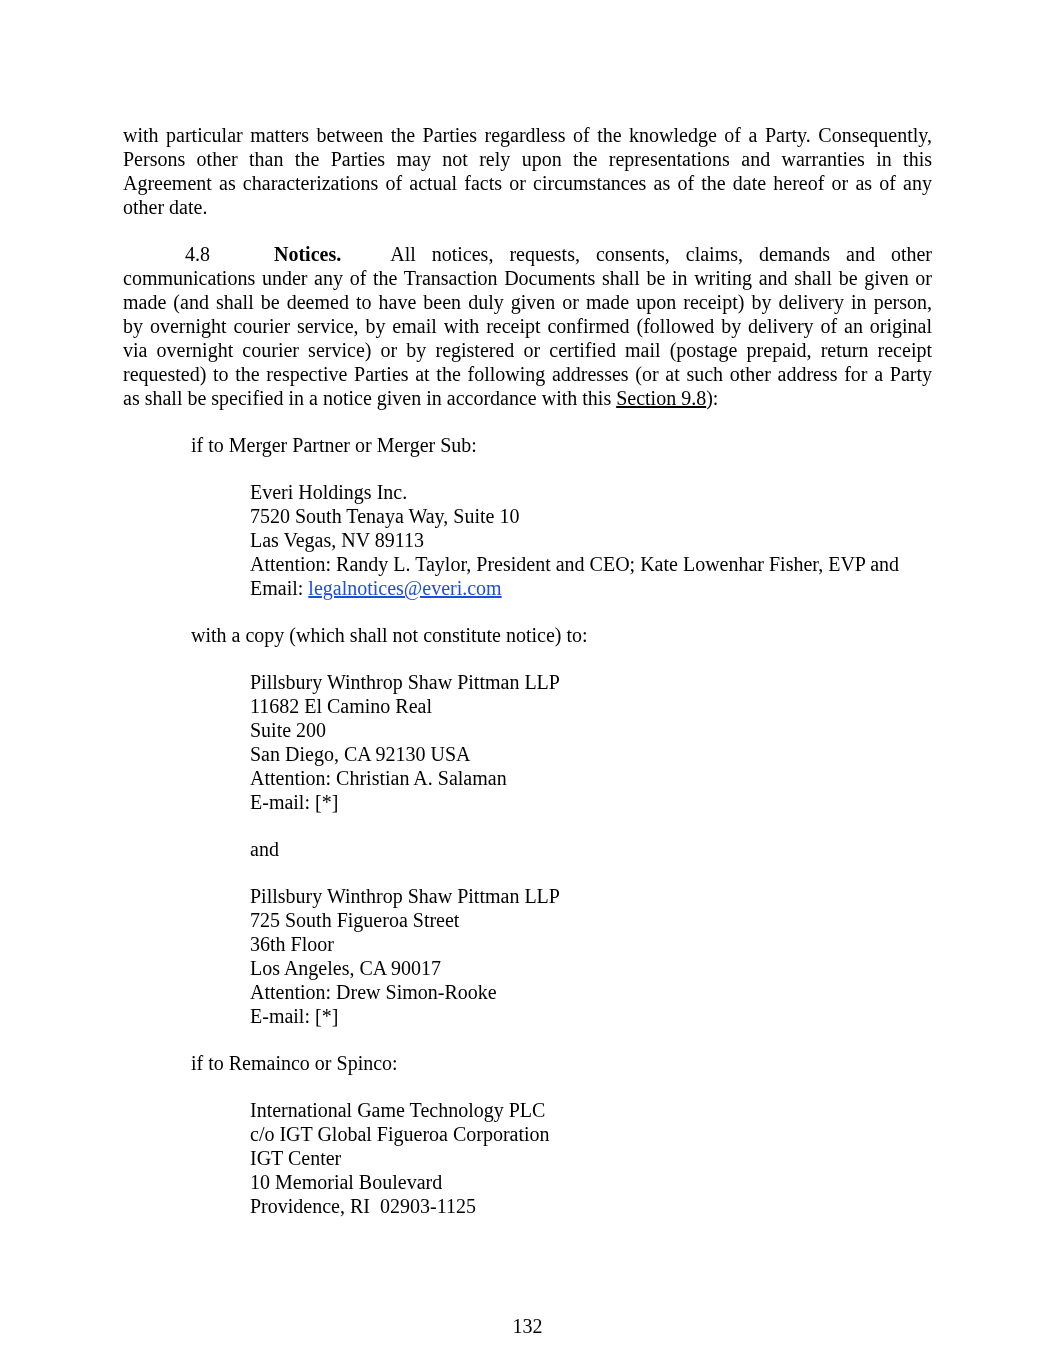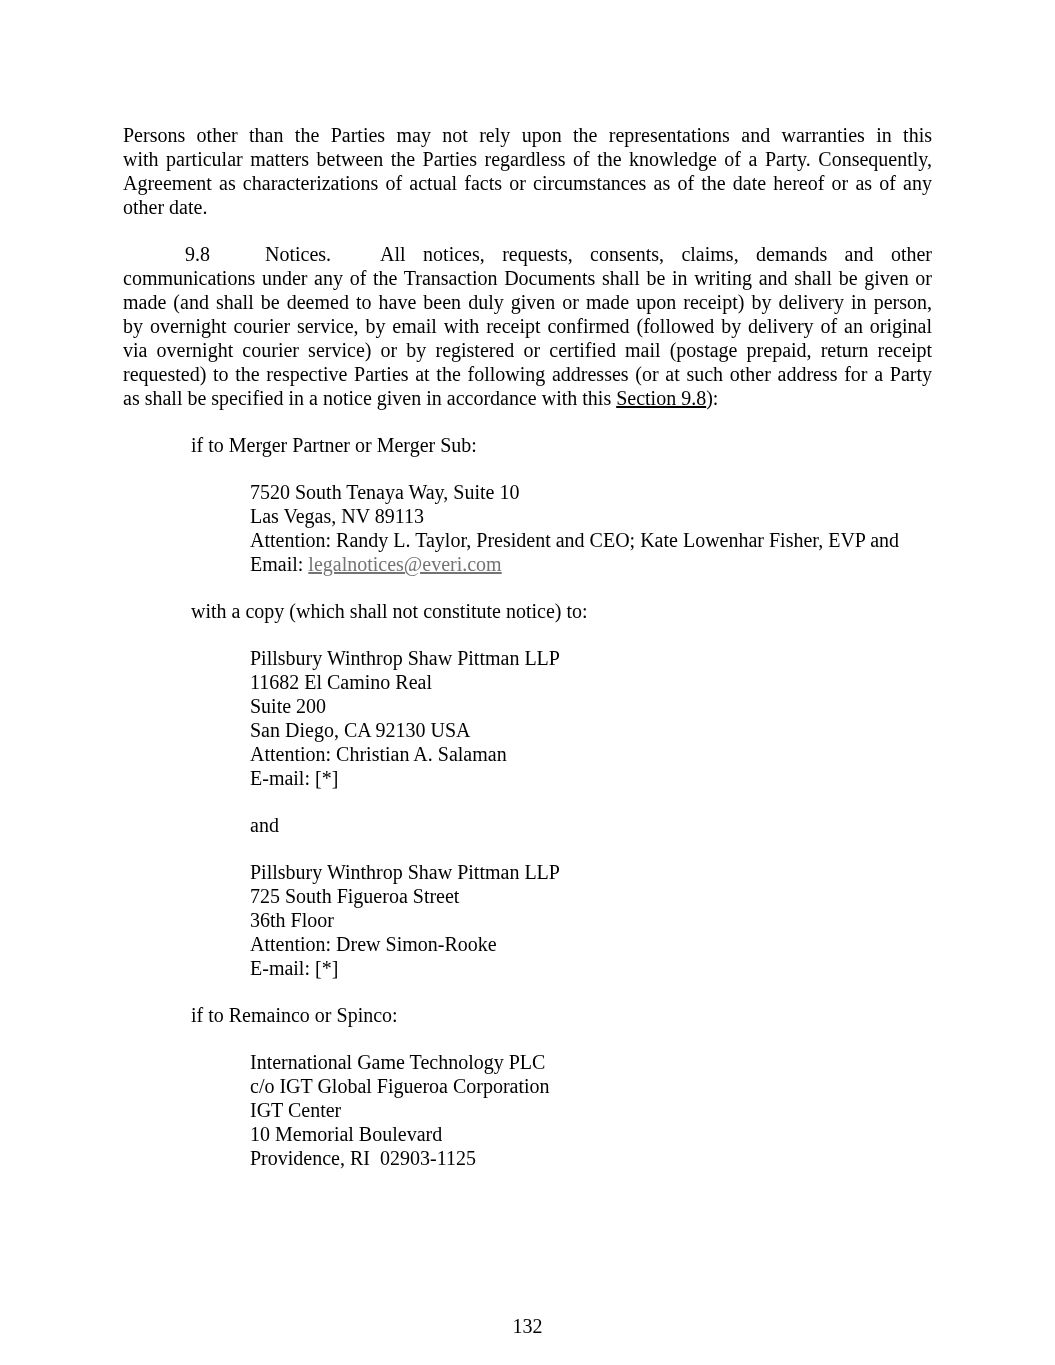--- a/index.html
+++ b/index.html
@@ -33,82 +33,84 @@
     text-align: left;
     text-align-last: left;
   }
   .firstline { text-indent: 62px; }
   .tab1 { display: inline-block; width: 55px; }
   .tab2 { display: inline-block; width: 49px; }
   .indent1 { margin-left: 68px; }
   .indent2 { margin-left: 127px; }
   .addr-line, .head-line { white-space: pre-wrap; }
   .uline { text-decoration: underline; }
-  b { font-weight: normal; }
+  b { font-weight: bold; margin-left: 9px; }
   a.email-link {
     text-decoration: underline;
     cursor: pointer;
   }
   .footer {
     position: absolute;
     left: 0;
     top: 1314px;
     width: 1055px;
     text-align: center;
   }
 </style>
 </head>
 <body>
 
 <div class="page">
   <div class="content">
 
     <div class="block">
+      <div class="jline">with particular matters between the Parties regardless of the knowledge of a Party. Consequently,</div>
       <div class="jline">Persons other than the Parties may not rely upon the representations and warranties in this</div>
-      <div class="jline">with particular matters between the Parties regardless of the knowledge of a Party. Consequently,</div>
       <div class="jline">Agreement as characterizations of actual facts or circumstances as of the date hereof or as of any</div>
       <div class="jline last">other date.</div>
     </div>
 
     <div class="block">
-      <div class="jline firstline"><span>9.8</span><span class="tab1"></span><b>Notices.</b><span class="tab2"></span><span>All notices, requests, consents, claims, demands and other</span></div>
+      <div class="jline firstline"><span>4.8</span><span class="tab1"></span><b>Notices.</b><span class="tab2"></span><span>All notices, requests, consents, claims, demands and other</span></div>
       <div class="jline">communications under any of the Transaction Documents shall be in writing and shall be given or</div>
       <div class="jline">made (and shall be deemed to have been duly given or made upon receipt) by delivery in person,</div>
       <div class="jline">by overnight courier service, by email with receipt confirmed (followed by delivery of an original</div>
       <div class="jline">via overnight courier service) or by registered or certified mail (postage prepaid, return receipt</div>
       <div class="jline">requested) to the respective Parties at the following addresses (or at such other address for a Party</div>
       <div class="jline last"><span>as shall be specified in a notice given in accordance with this </span><span class="uline">Section 9.8</span><span>):</span></div>
     </div>
 
     <div class="block indent1 head-line">if to Merger Partner or Merger Sub:</div>
 
     <div class="block indent2">
+      <div class="addr-line">Everi Holdings Inc.</div>
       <div class="addr-line">7520 South Tenaya Way, Suite 10</div>
       <div class="addr-line">Las Vegas, NV 89113</div>
       <div class="addr-line">Attention: Randy L. Taylor, President and CEO; Kate Lowenhar Fisher, EVP and</div>
-      <div class="addr-line"><span>Email: </span><a href="#" class="email-link" style="color: #737373;">legalnotices@everi.com</a></div>
+      <div class="addr-line"><span>Email: </span><a href="#" class="email-link" style="color: #1d4ed8;">legalnotices@everi.com</a></div>
     </div>
 
     <div class="block indent1 head-line">with a copy (which shall not constitute notice) to:</div>
 
     <div class="block indent2">
       <div class="addr-line">Pillsbury Winthrop Shaw Pittman LLP</div>
       <div class="addr-line">11682 El Camino Real</div>
       <div class="addr-line">Suite 200</div>
       <div class="addr-line">San Diego, CA 92130 USA</div>
       <div class="addr-line">Attention: Christian A. Salaman</div>
       <div class="addr-line">E-mail: [*]</div>
     </div>
 
     <div class="block indent2 head-line">and</div>
 
     <div class="block indent2">
       <div class="addr-line">Pillsbury Winthrop Shaw Pittman LLP</div>
       <div class="addr-line">725 South Figueroa Street</div>
       <div class="addr-line">36th Floor</div>
+      <div class="addr-line">Los Angeles, CA 90017</div>
       <div class="addr-line">Attention: Drew Simon-Rooke</div>
       <div class="addr-line">E-mail: [*]</div>
     </div>
 
     <div class="block indent1 head-line">if to Remainco or Spinco:</div>
 
     <div class="block indent2">
       <div class="addr-line">International Game Technology PLC</div>
       <div class="addr-line">c/o IGT Global Figueroa Corporation</div>
       <div class="addr-line">IGT Center</div>

